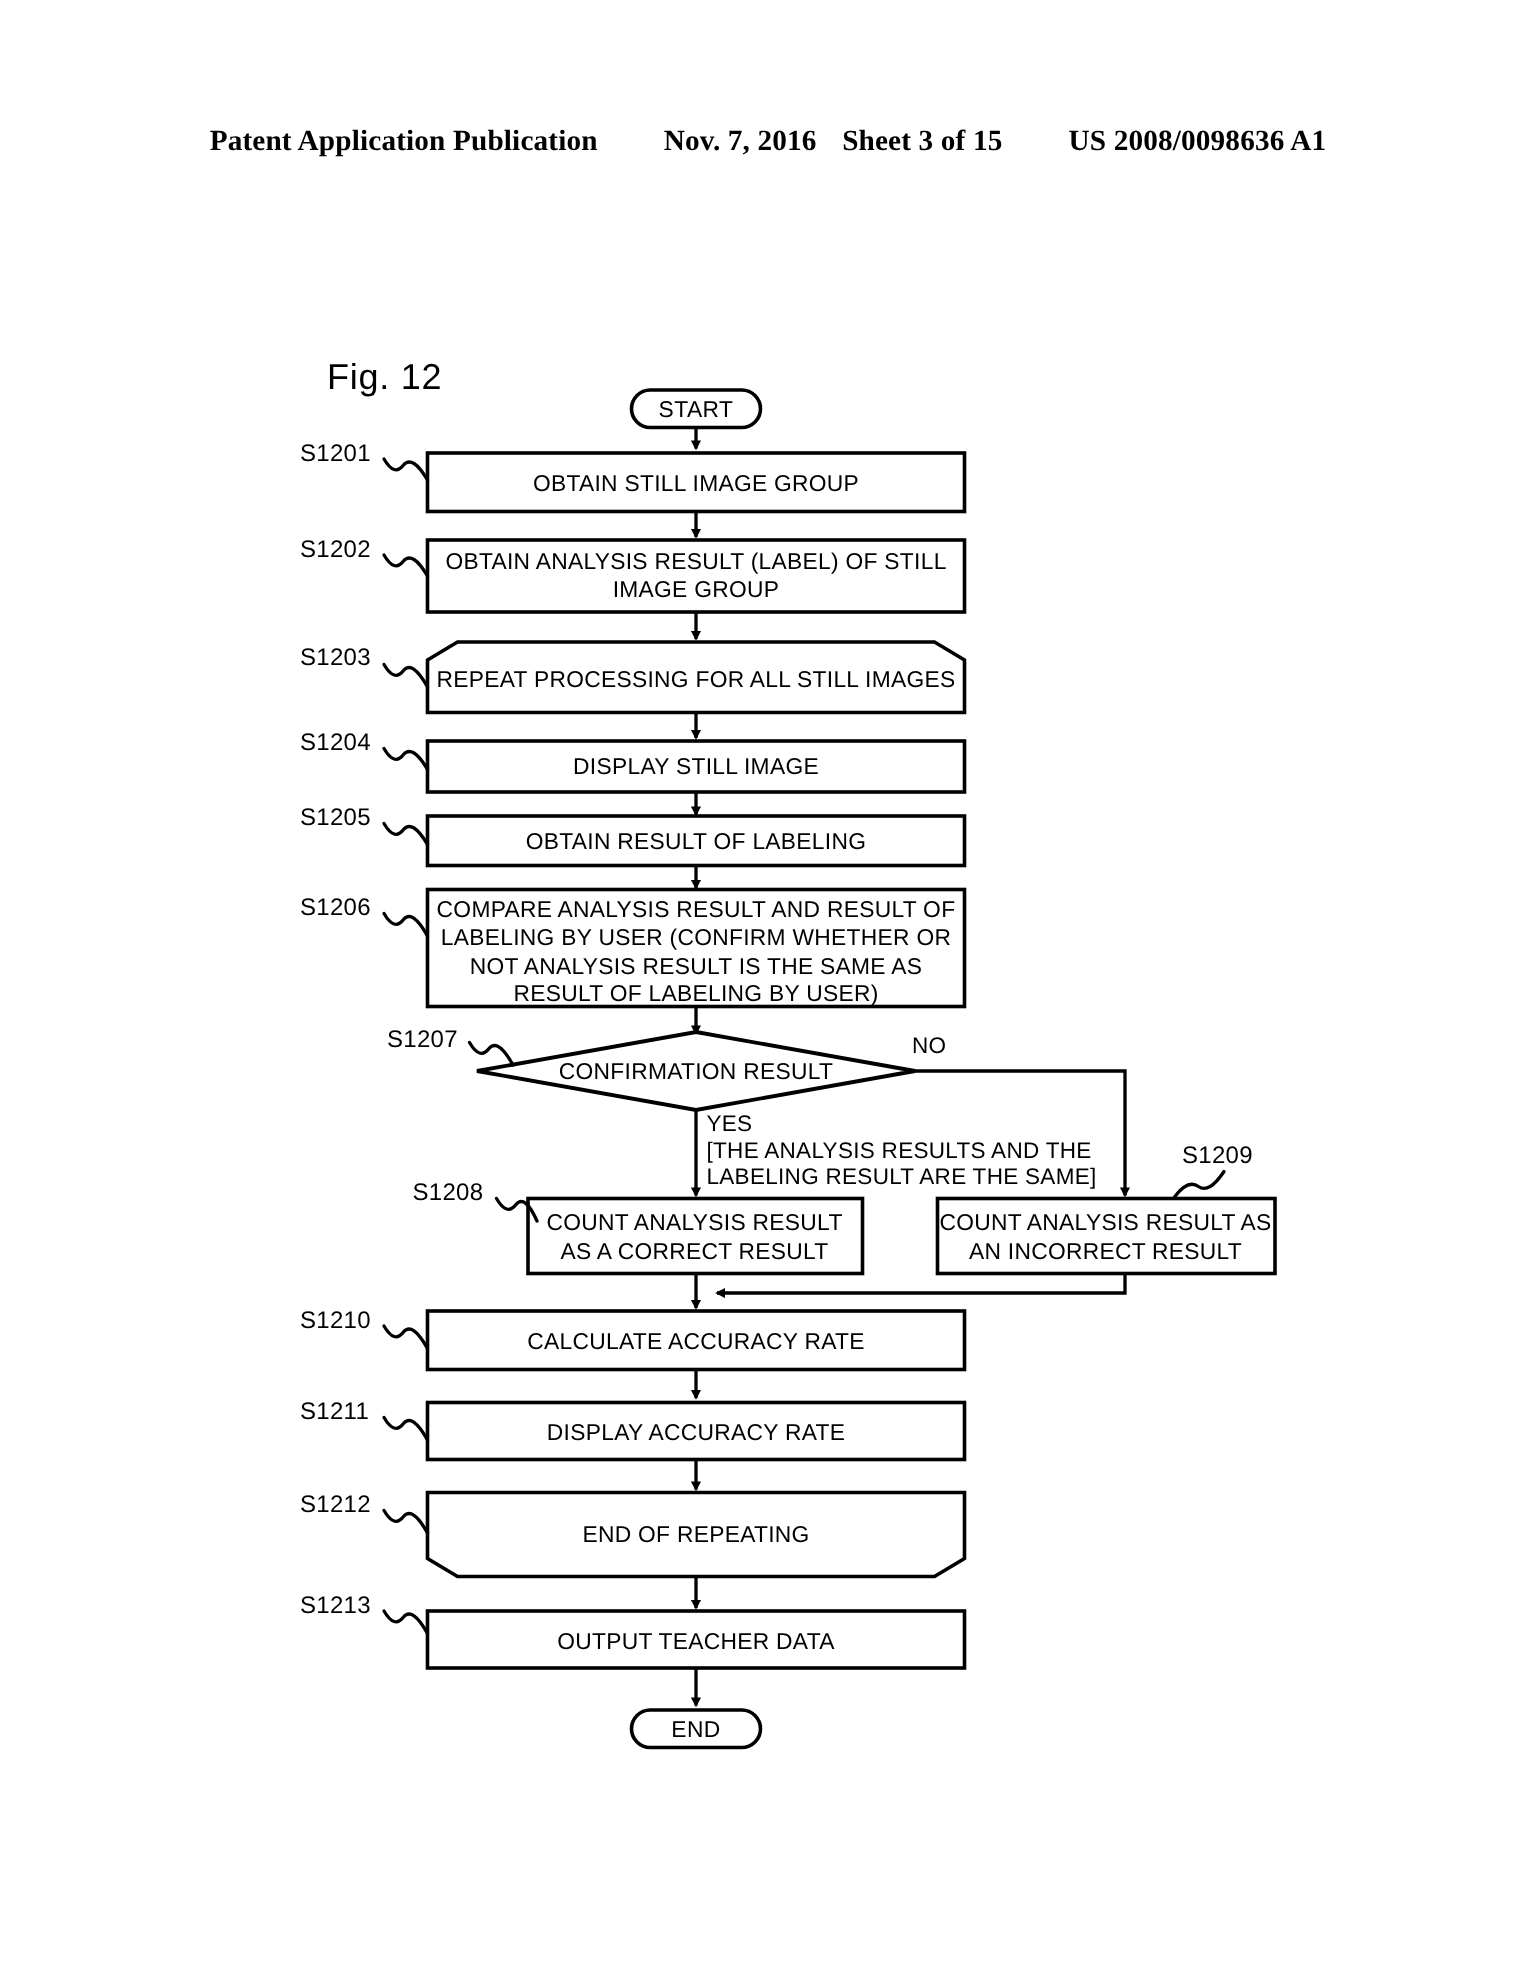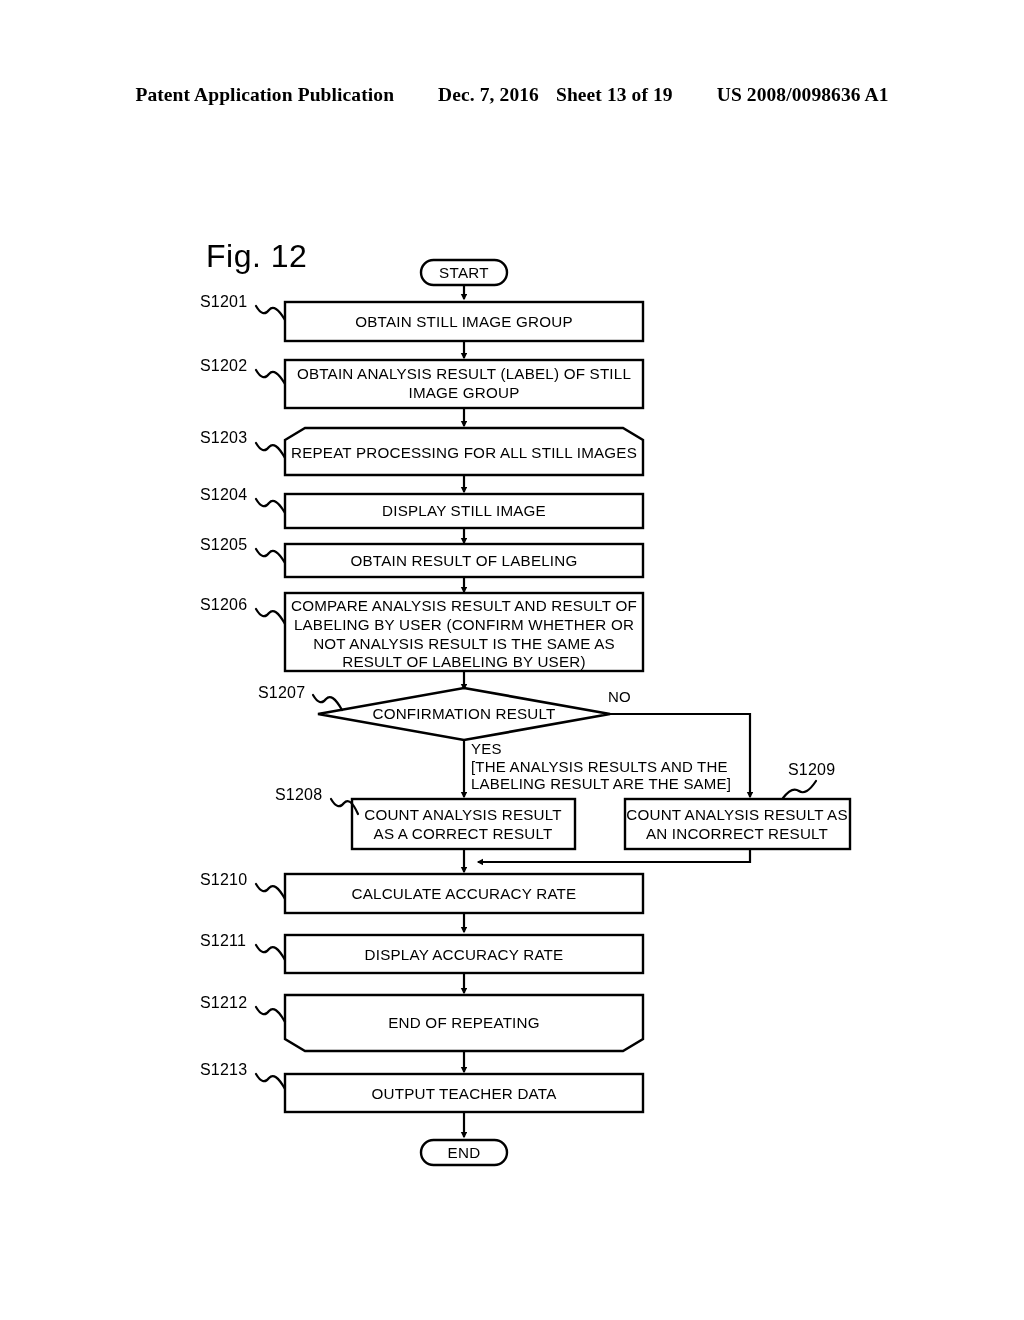--- a/index.html
+++ b/index.html
@@ -37,24 +37,24 @@
     white-space: nowrap;
   }
   .pub-header .h-pub   { margin-right: 44px; }
   .pub-header .h-date  { margin-right: 17px; }
   .pub-header .h-sheet { margin-right: 44px; }
   .pub-header .h-num   { }
 
   
   .fig-title {
     position: absolute;
-    left: 206px;
+    left: 218px;
     top: 238px;
     font-family: "Liberation Sans", sans-serif;
-    font-size: 32px;
+    font-size: 24px;
     font-weight: 400;
     letter-spacing: 0.5px;
     color: #000;
   }
 
   
   #diagram {
     position: absolute;
     left: 0;
     top: 0;
@@ -113,22 +113,22 @@
     letter-spacing: 0.2px;
   }
 </style>
 </head>
 <body>
 
 <div id="page">
 
   <div class="pub-header">
     <span class="h-pub">Patent Application Publication</span>
-    <span class="h-date">Dec. 7, 2016</span>
-    <span class="h-sheet">Sheet 13 of 19</span>
+    <span class="h-date">Nov. 7, 2016</span>
+    <span class="h-sheet">Sheet 3 of 15</span>
     <span class="h-num">US 2008/0098636 A1</span>
   </div>
 
   <div class="fig-title">Fig. 12</div>
 
   <svg id="diagram" viewBox="0 0 1024 1320">
     <defs>
       <marker id="arw" markerWidth="10" markerHeight="10" refX="5.4" refY="3.4" orient="auto" markerUnits="userSpaceOnUse">
         <path d="M0,0 L6.6,3.4 L0,6.8 z" fill="#000"></path>
       </marker>

